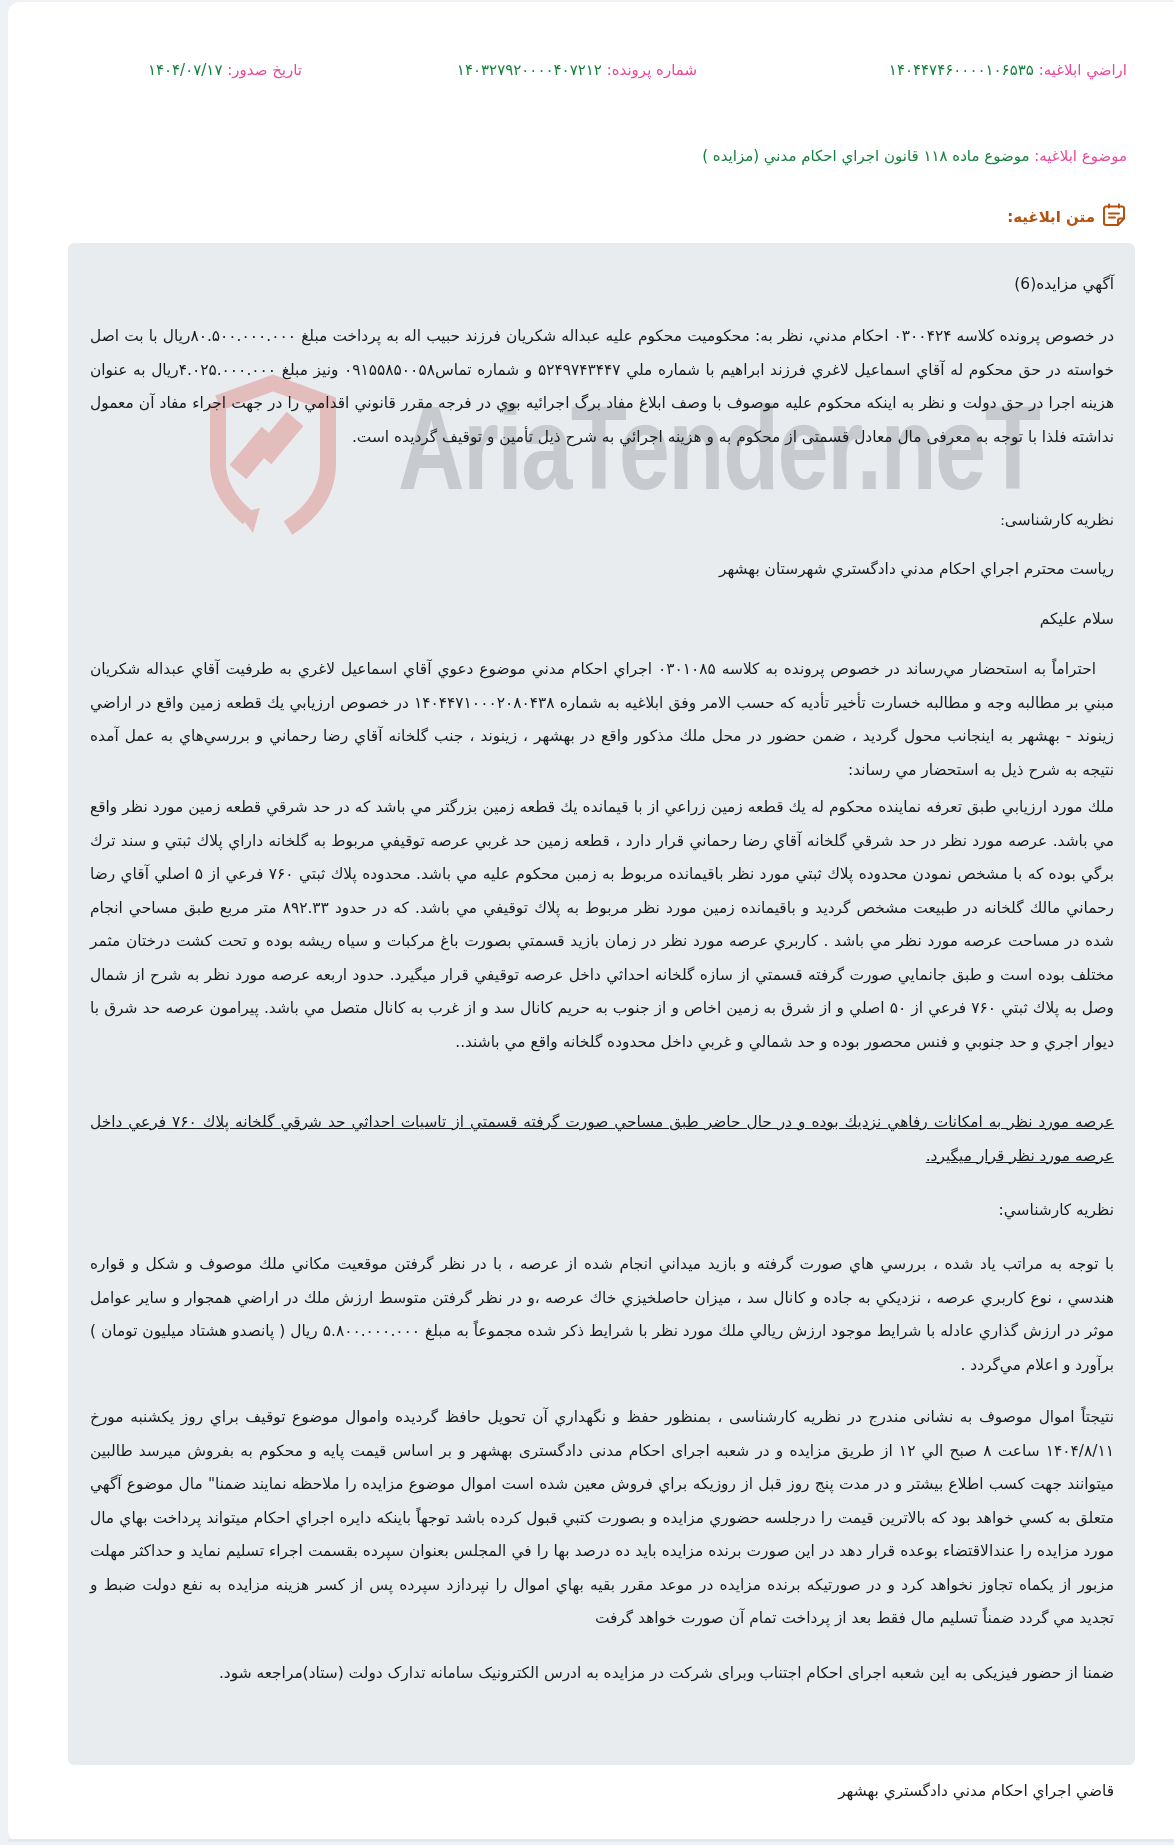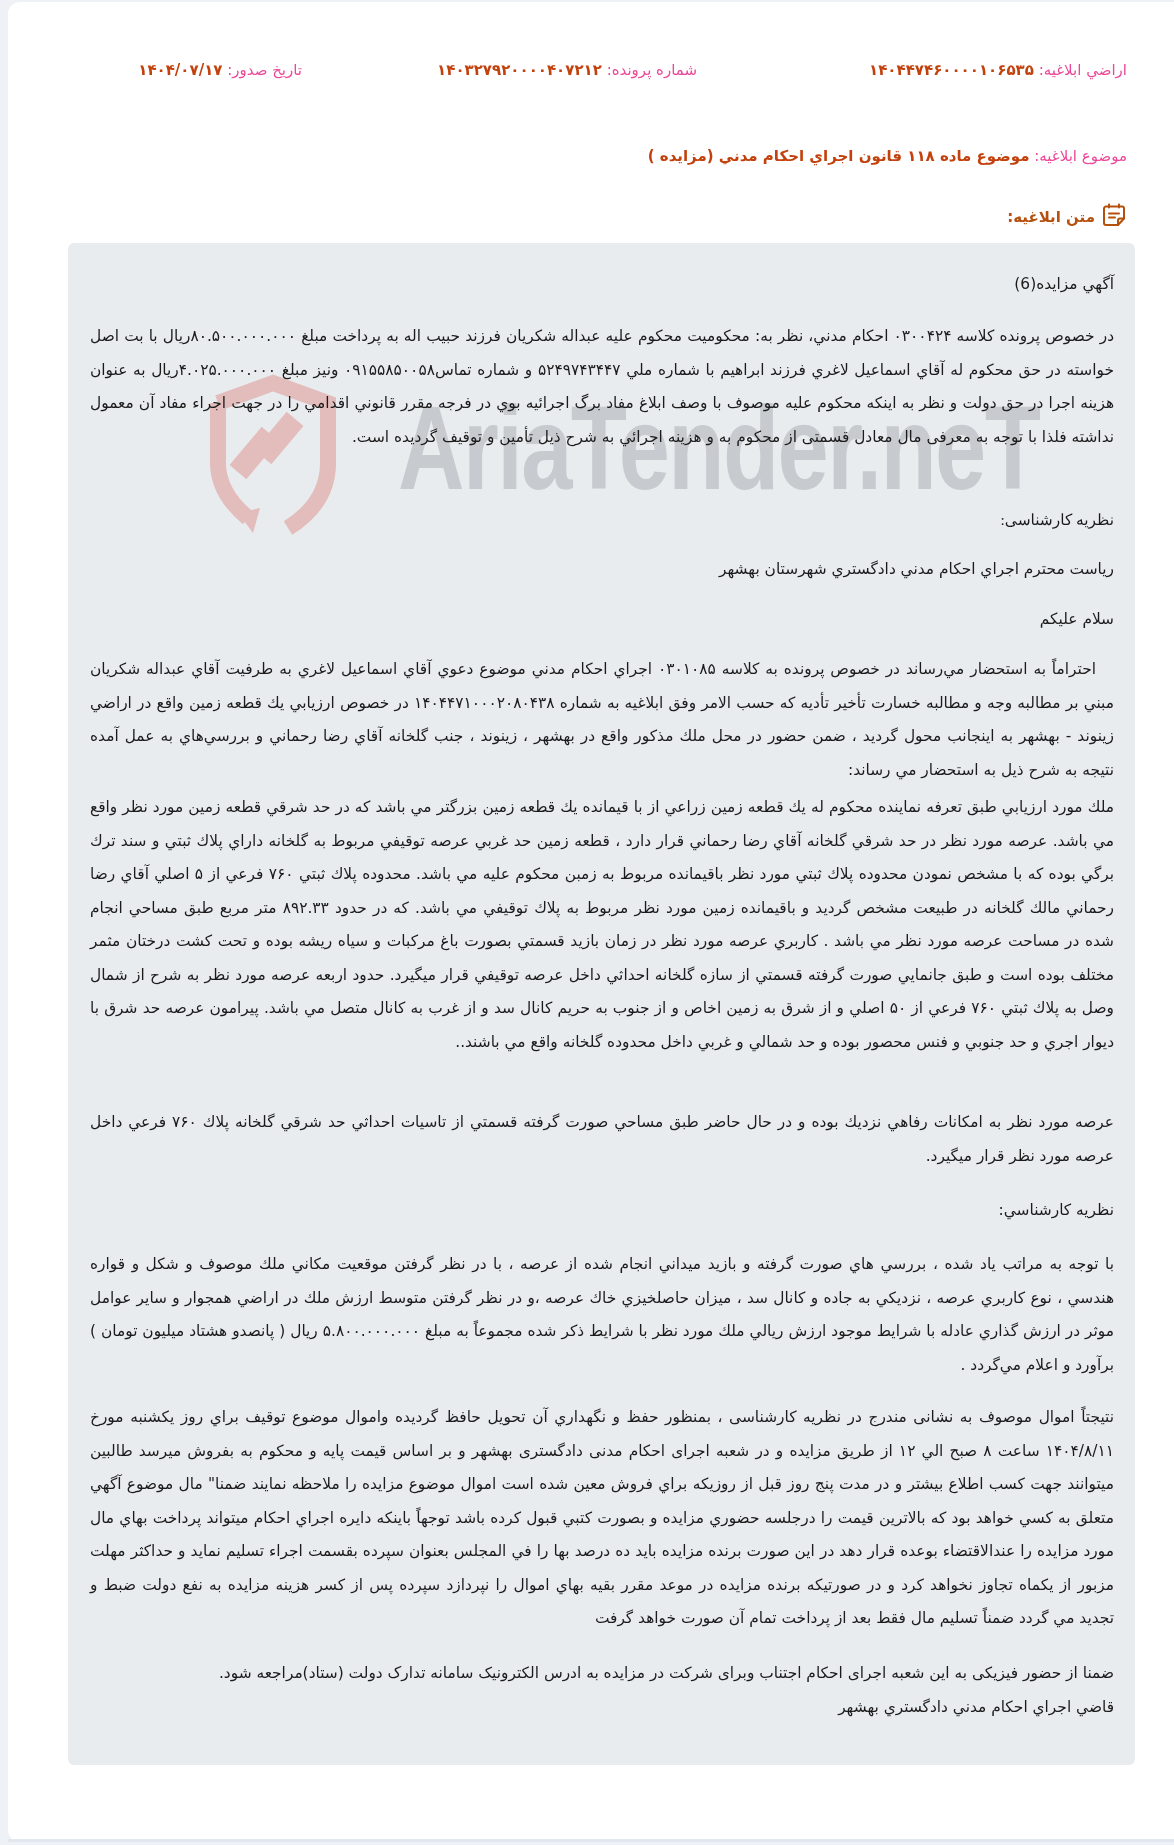--- a/index.html
+++ b/index.html
@@ -12,21 +12,21 @@
   .card {
     position: absolute; left: 8px; top: 2px; width: 1166px; height: 1840px;
     background: #ffffff; border-radius: 12px 0 0 12px;
   }
   .meta-row {
     position: absolute; top: 54px; right: 47px; left: 40px; height: 28px;
     font-size: 15px; line-height: 28px; white-space: nowrap;
   }
   .meta-item { position: absolute; top: 0; }
   .meta-label { color: #ec4899; }
-  .meta-value { color: #c2410c; font-weight: bold; }
+  .meta-value { color: #15803d; font-weight: normal; }
   .meta-line {
     position: absolute; right: 47px; font-size: 15px; line-height: 28px; white-space: nowrap;
   }
   .section-title {
     position: absolute; top: 200px; right: 47px; height: 30px;
     display: flex; align-items: center; gap: 6px;
     color: #b5500d; font-weight: bold; font-size: 15px;
   }
   .section-title svg { width: 26px; height: 26px; }
   .body-box {
@@ -104,23 +104,23 @@
     </div>
 
     <div class="body-text">
       <p class="p" style="top:25px;">آگهي مزايده(6)</p>
       <p class="p" style="top:77px;">در خصوص پرونده كلاسه ۰۳۰۰۴۲۴ احكام مدني، نظر به: محكوميت محكوم عليه عبداله شكريان فرزند حبيب اله به پرداخت مبلغ ۸۰.۵۰۰.۰۰۰.۰۰۰ريال با بت اصل خواسته در حق محكوم له آقاي اسماعيل لاغري فرزند ابراهيم با شماره ملي ۵۲۴۹۷۴۳۴۴۷ و شماره تماس۰۹۱۵۵۸۵۰۰۵۸ ونيز مبلغ ۴.۰۲۵.۰۰۰.۰۰۰ريال به عنوان هزينه اجرا در حق دولت و نظر به اينكه محكوم عليه موصوف با وصف ابلاغ مفاد برگ اجرائيه بوي در فرجه مقرر قانوني اقدامي را در جهت اجراء مفاد آن معمول نداشته فلذا با توجه به معرفی مال معادل قسمتی از محكوم به و هزينه اجرائي به شرح ذيل تأمين و توقيف گرديده است.</p>
       <p class="p" style="top:260px;font-family:Liberation Serif, serif;">نظريه كارشناسی:</p>
       <p class="p" style="top:310px;">رياست محترم اجراي احكام مدني دادگستري شهرستان بهشهر</p>
       <p class="p" style="top:360px;">سلام عليكم</p>
       <p class="p" style="top:410px; text-indent:18px;">احتراماً به استحضار مي‌رساند در خصوص پرونده به كلاسه ۰۳۰۱۰۸۵ اجراي احكام مدني موضوع دعوي آقاي اسماعيل لاغري به طرفيت آقاي عبداله شكريان مبني بر مطالبه وجه و مطالبه خسارت تأخير تأديه كه حسب الامر وفق ابلاغيه به شماره ۱۴۰۴۴۷۱۰۰۰۲۰۸۰۴۳۸ در خصوص ارزيابي يك قطعه زمين واقع در اراضي زينوند - بهشهر به اينجانب محول گرديد ، ضمن حضور در محل ملك مذكور واقع در بهشهر ، زينوند ، جنب گلخانه آقاي رضا رحماني و بررسي‌هاي به عمل آمده نتيجه به شرح ذيل به استحضار مي رساند:</p>
       <p class="p" style="top:548px;">ملك مورد ارزيابي طبق تعرفه نماينده محكوم له يك قطعه زمين زراعي از با قيمانده يك قطعه زمين بزرگتر مي باشد كه در حد شرقي قطعه زمين مورد نظر واقع مي باشد. عرصه مورد نظر در حد شرقي گلخانه آقاي رضا رحماني قرار دارد ، قطعه زمين حد غربي عرصه توقيفي مربوط به گلخانه داراي پلاك ثبتي و سند ترك برگي بوده كه با مشخص نمودن محدوده پلاك ثبتي مورد نظر باقيمانده مربوط به زمبن محكوم عليه مي باشد. محدوده پلاك ثبتي ۷۶۰ فرعي از ۵ اصلي آقاي رضا رحماني مالك گلخانه در طبيعت مشخص گرديد و باقيمانده زمين مورد نظر مربوط به پلاك توقيفي مي باشد. كه در حدود ۸۹۲.۳۳ متر مربع طبق مساحي انجام شده در مساحت عرصه مورد نظر مي باشد . كاربري عرصه مورد نظر در زمان بازيد قسمتي بصورت باغ مركبات و سياه ريشه بوده و تحت كشت درختان مثمر مختلف بوده است و طبق جانمايي صورت گرفته قسمتي از سازه گلخانه احداثي داخل عرصه توقيفي قرار ميگيرد. حدود اربعه عرصه مورد نظر به شرح از شمال وصل به پلاك ثبتي ۷۶۰ فرعي از ۵۰ اصلي و از شرق به زمين اخاص و از جنوب به حريم كانال سد و از غرب به كانال متصل مي باشد. پيرامون عرصه حد شرق با ديوار اجري و حد جنوبي و فنس محصور بوده و حد شمالي و غربي داخل محدوده گلخانه واقع مي باشند..</p>
-      <p class="p" style="top:863px;">عرصه مورد نظر به امكانات رفاهي نزديك بوده و در حال حاضر طبق مساحي صورت گرفته قسمتي از تاسيات احداثي حد شرقي گلخانه پلاك ۷۶۰ فرعي داخل عرصه مورد نظر قرار ميگيرد.</p>
+      <p class="p" style="top:863px;text-decoration:underline;">عرصه مورد نظر به امكانات رفاهي نزديك بوده و در حال حاضر طبق مساحي صورت گرفته قسمتي از تاسيات احداثي حد شرقي گلخانه پلاك ۷۶۰ فرعي داخل عرصه مورد نظر قرار ميگيرد.</p>
       <p class="p" style="top:951px;">نظريه كارشناسي:</p>
       <p class="p" style="top:1005px;">با توجه به مراتب ياد شده ، بررسي هاي صورت گرفته و بازيد ميداني انجام شده از عرصه ، با در نظر گرفتن موقعيت مكاني ملك موصوف و شكل و قواره هندسي ، نوع كاربري عرصه ، نزديكي به جاده و كانال سد ، ميزان حاصلخيزي خاك عرصه ،و در نظر گرفتن متوسط ارزش ملك در اراضي همجوار و ساير عوامل موثر در ارزش گذاري عادله با شرايط موجود ارزش ريالي ملك مورد نظر با شرايط ذكر شده مجموعاً به مبلغ ۵.۸۰۰.۰۰۰.۰۰۰ ريال ( پانصدو هشتاد ميليون تومان ) برآورد و اعلام مي‌گردد .</p>
       <p class="p" style="top:1158px;">نتيجتاً اموال موصوف به نشانی مندرج در نظريه كارشناسی ، بمنظور حفظ و نگهداري آن تحويل حافظ گرديده واموال موضوع توقيف براي روز يكشنبه مورخ ۱۴۰۴/۸/۱۱ ساعت ۸ صبح الي ۱۲ از طريق مزايده و در شعبه اجرای احكام مدنی دادگستری بهشهر و بر اساس قيمت پايه و محكوم به بفروش ميرسد طالبين ميتوانند جهت كسب اطلاع بيشتر و در مدت پنج روز قبل از روزيكه براي فروش معين شده است اموال موضوع مزايده را ملاحظه نمايند ضمنا" مال موضوع آگهي متعلق به كسي خواهد بود كه بالاترين قيمت را درجلسه حضوري مزايده و بصورت كتبي قبول كرده باشد توجهاً باينكه دايره اجراي احكام ميتواند پرداخت بهاي مال مورد مزايده را عندالاقتضاء بوعده قرار دهد در اين صورت برنده مزايده بايد ده درصد بها را في المجلس بعنوان سپرده بقسمت اجراء تسليم نمايد و حداكثر مهلت مزبور از يكماه تجاوز نخواهد كرد و در صورتيكه برنده مزايده در موعد مقرر بقيه بهاي اموال را نپردازد سپرده پس از كسر هزينه مزايده به نفع دولت ضبط و تجديد مي گردد ضمناً تسليم مال فقط بعد از پرداخت تمام آن صورت خواهد گرفت</p>
       <p class="p" style="top:1414px;">ضمنا از حضور فیزیکی به این شعبه اجرای احکام اجتناب وبرای شرکت در مزایده به ادرس الکترونیک سامانه تدارک دولت (ستاد)مراجعه شود.</p>
-      <p class="p" style="top:1448px;">قاضي اجراي احكام مدني دادگستري بهشهر</p>
+      <p class="p" style="top:1532px;">قاضي اجراي احكام مدني دادگستري بهشهر</p>
     </div>
   </div>
 
   <div class="bottom-line"></div>
 </div>
 
 </body></html>

